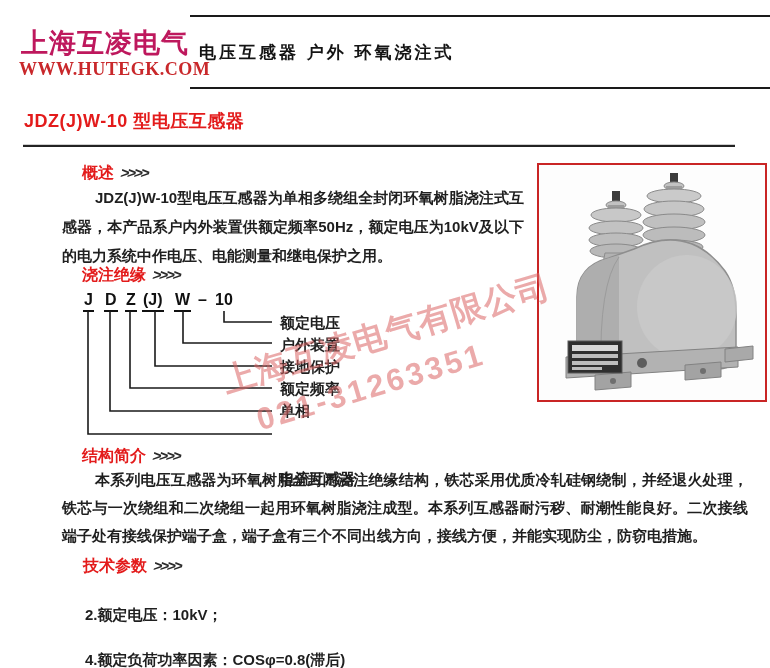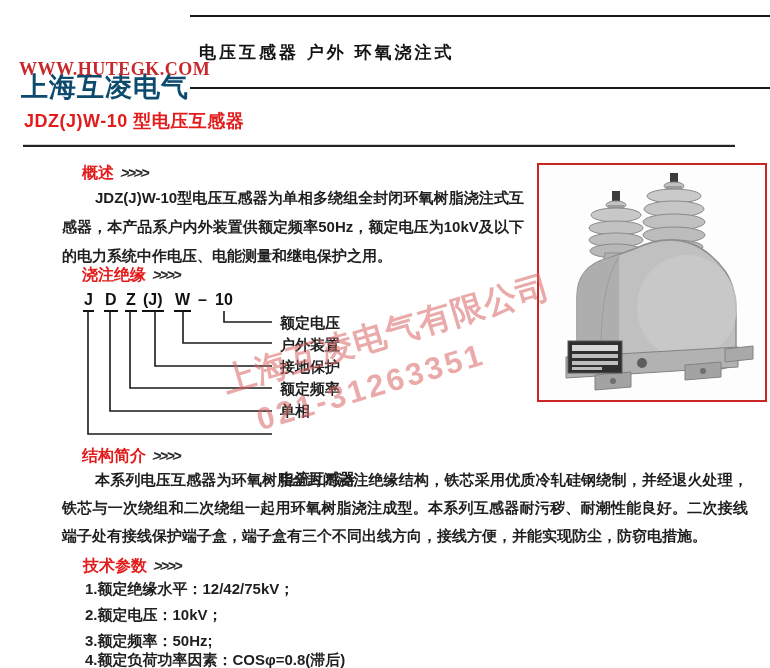--- a/index.html
+++ b/index.html
@@ -4,21 +4,21 @@
 <style>
   html,body { margin:0; padding:0; background:#fff; }
   .page {
     position:relative; width:770px; height:668px; background:#ffffff;
     font-family:"Liberation Sans","DejaVu Sans",sans-serif; color:#1c1c1c;
     overflow:hidden;
   }
   
   .logo-cn {
     position:absolute; left:21px; top:25px;
-    font-size:27px; font-weight:bold; color:#0c4a6e; letter-spacing:1px; white-space:nowrap;margin-top:44px;
+    font-size:27px; font-weight:bold; color:#be185d; letter-spacing:1px; white-space:nowrap;
   }
   .logo-web {
     position:absolute; left:19px; top:59px;
     font-size:18px; font-weight:bold; color:#c9282b; white-space:nowrap; letter-spacing:0.5px;font-family:Liberation Serif, serif;
   }
   .rule-top    { position:absolute; left:190px; top:15px; width:580px; height:2px; background:#1a1a1a; }
   .rule-bottom { position:absolute; left:190px; top:87px; width:580px; height:2px; background:#1a1a1a; }
   .header-title {
     position:absolute; left:199px; top:41px;
     font-size:17px; font-weight:bold; color:#141414; letter-spacing:3px; white-space:nowrap;
@@ -180,18 +180,16 @@
   </div>
 
   <div class="sec-heading" style="left:82px; top:446px;">
     <span>结构简介</span><span class="arrows">&gt;&gt;&gt;&gt;</span>
   </div>
   <div class="para" style="left:62px; top:466px; width:686px; line-height:28px;">本系列电压互感器为环氧树脂全封闭浇注绝缘结构，铁芯采用优质冷轧硅钢绕制，并经退火处理，铁芯与一次绕组和二次绕组一起用环氧树脂浇注成型。本系列互感器耐污秽、耐潮性能良好。二次接线端子处有接线保护端子盒，端子盒有三个不同出线方向，接线方便，并能实现防尘，防窃电措施。</div>
 
   <div class="sec-heading" style="left:83px; top:556px;">
     <span>技术参数</span><span class="arrows">&gt;&gt;&gt;&gt;</span>
   </div>
-  <div class="tech-item" style="top:580px;">1.额定绝缘水平：12/42/75kV；</div>
   <div class="tech-item" style="top:606px;">2.额定电压：10kV；</div>
-  <div class="tech-item" style="top:632px;">3.额定频率：50Hz;</div>
   <div class="tech-item" style="top:651px;">4.额定负荷功率因素：COSφ=0.8(滞后)</div>
 
 </div>
 
 </body></html>

